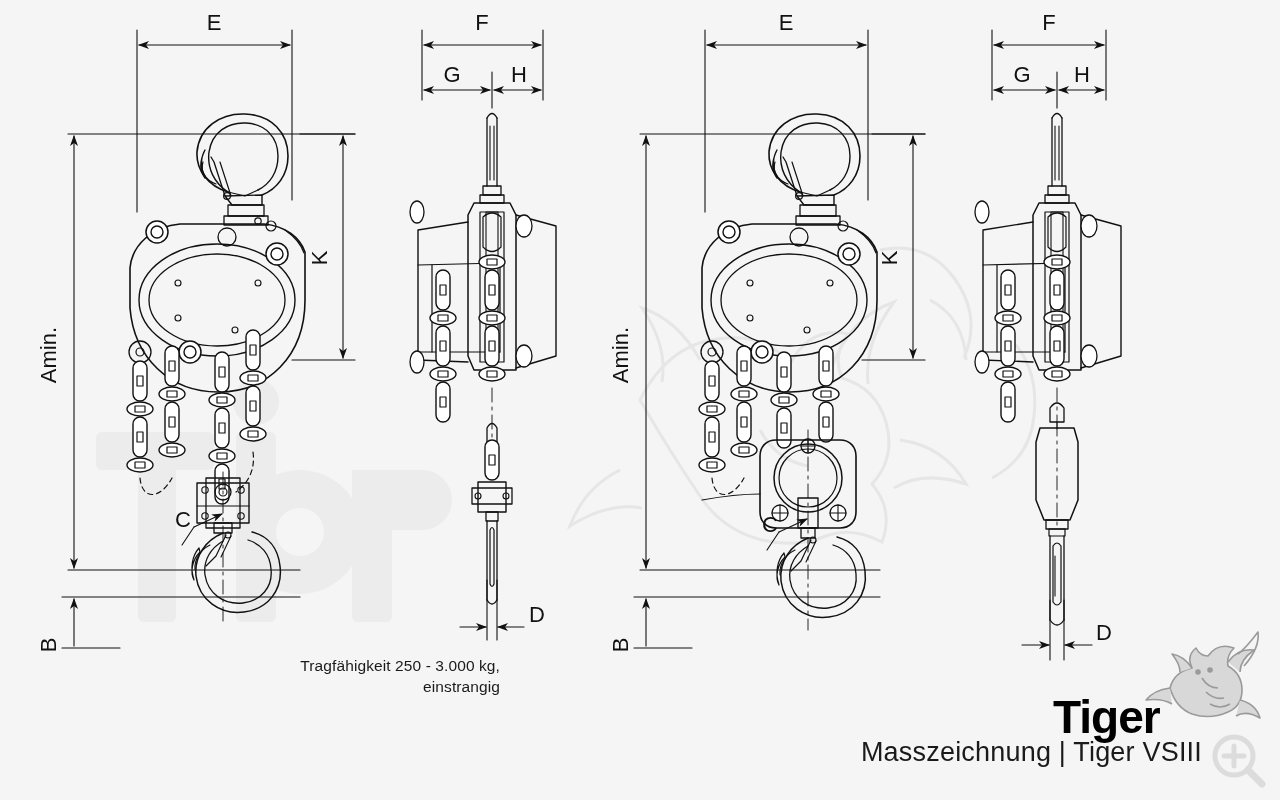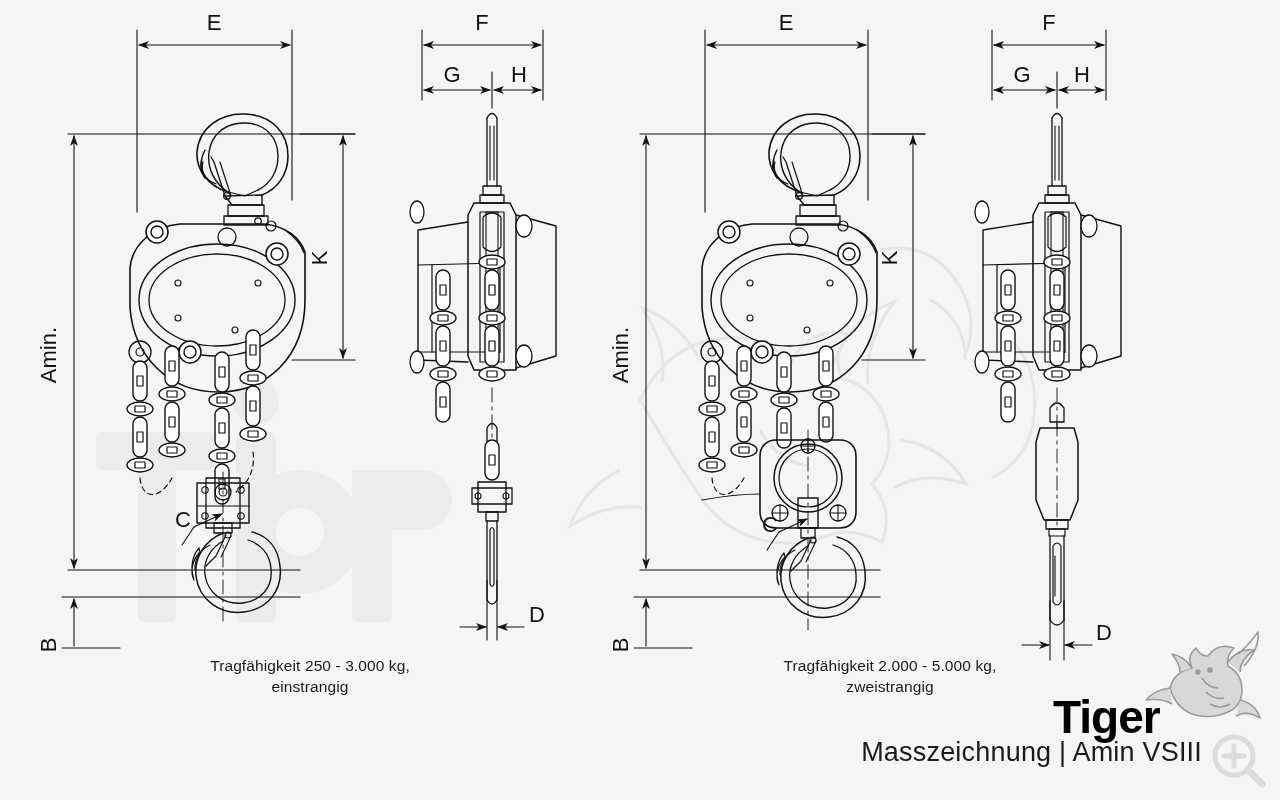--- a/index.html
+++ b/index.html
@@ -6,21 +6,21 @@
   body{
     width:1280px;height:800px;overflow:hidden;
     background:#f5f5f5;
     font-family:"Liberation Sans","DejaVu Sans",sans-serif;
     color:#111;
   }
   #stage{position:relative;width:1280px;height:800px;}
   svg.layer{position:absolute;left:0;top:0;width:1280px;height:800px;}
 
   .cap{
-    position:absolute;text-align:center;
+    position:absolute;text-align:right;
     font-size:15.5px;line-height:1.35;color:#1a1a1a;
     letter-spacing:.1px;white-space:pre-line;
   }
   #cap-left{left:120px;top:656px;width:380px;}
   #cap-right{left:700px;top:656px;width:380px;}
 
   #title{
     position:absolute;right:78px;top:737px;
     font-size:27px;color:#1a1a1a;letter-spacing:.2px;white-space:nowrap;
   }
@@ -642,41 +642,39 @@
       <text x="183" y="527">C</text>
       <text x="770" y="532">C</text>
 
       <text x="537" y="622">D</text>
       <text x="1104" y="640">D</text>
     </g>
   </svg>
 
   <div class="cap" id="cap-left">Tragfähigkeit 250 - 3.000 kg,
 einstrangig</div>
-  <div class="cap" id="cap-right">Tragfähigkeit 2.000 - 5.000 kg,
-zweistrangig</div>
 
   <div id="wm-tiger">Tiger</div>
 
   <svg style="position:absolute;left:1140px;top:630px;width:130px;height:90px" viewBox="0 0 130 90">
     <g fill="none" stroke="#9a9a9a" stroke-width="1.6" stroke-linejoin="round">
       <path d="M30 58 q4 -16 22 -20 q-6 -12 4 -20 q4 8 12 8 q10 -14 26 -8 q-8 8 -6 18
                q14 8 14 24 q0 16 -14 22 q-18 8 -36 2 q-16 -6 -22 -26z" fill="#d8d8d8"></path>
       <path d="M52 38 q-8 -12 -20 -14 q8 10 8 18" fill="#d8d8d8"></path>
       <path d="M88 32 q10 -14 26 -12 q-14 10 -14 22" fill="#d8d8d8"></path>
       <path d="M30 58 q-16 2 -24 12 q16 -2 26 4" fill="#d8d8d8"></path>
       <path d="M100 70 q16 4 20 18 q-14 -8 -24 -2" fill="#d8d8d8"></path>
       <path d="M104 36 q16 -18 14 -34 q-12 16 -20 22"></path>
       <path d="M62 48 q6 10 16 10 M66 62 q8 8 18 6 M70 74 q10 6 20 0"></path>
       <circle cx="58" cy="42" r="2" fill="#9a9a9a"></circle>
       <circle cx="70" cy="40" r="2" fill="#9a9a9a"></circle>
     </g>
   </svg>
 
-  <div id="title">Masszeichnung | Amin VSIII</div>
+  <div id="title">Masszeichnung | Tiger VSIII</div>
 
   <svg style="position:absolute;left:1208px;top:730px;width:62px;height:62px" viewBox="0 0 62 62">
     <circle cx="26" cy="26" r="19" fill="none" stroke="#dcdcdc" stroke-width="5"></circle>
     <line x1="26" y1="16" x2="26" y2="36" stroke="#dcdcdc" stroke-width="5" stroke-linecap="round"></line>
     <line x1="16" y1="26" x2="36" y2="26" stroke="#dcdcdc" stroke-width="5" stroke-linecap="round"></line>
     <line x1="40" y1="40" x2="54" y2="54" stroke="#dcdcdc" stroke-width="7" stroke-linecap="round"></line>
   </svg>
 
 </div>
 

